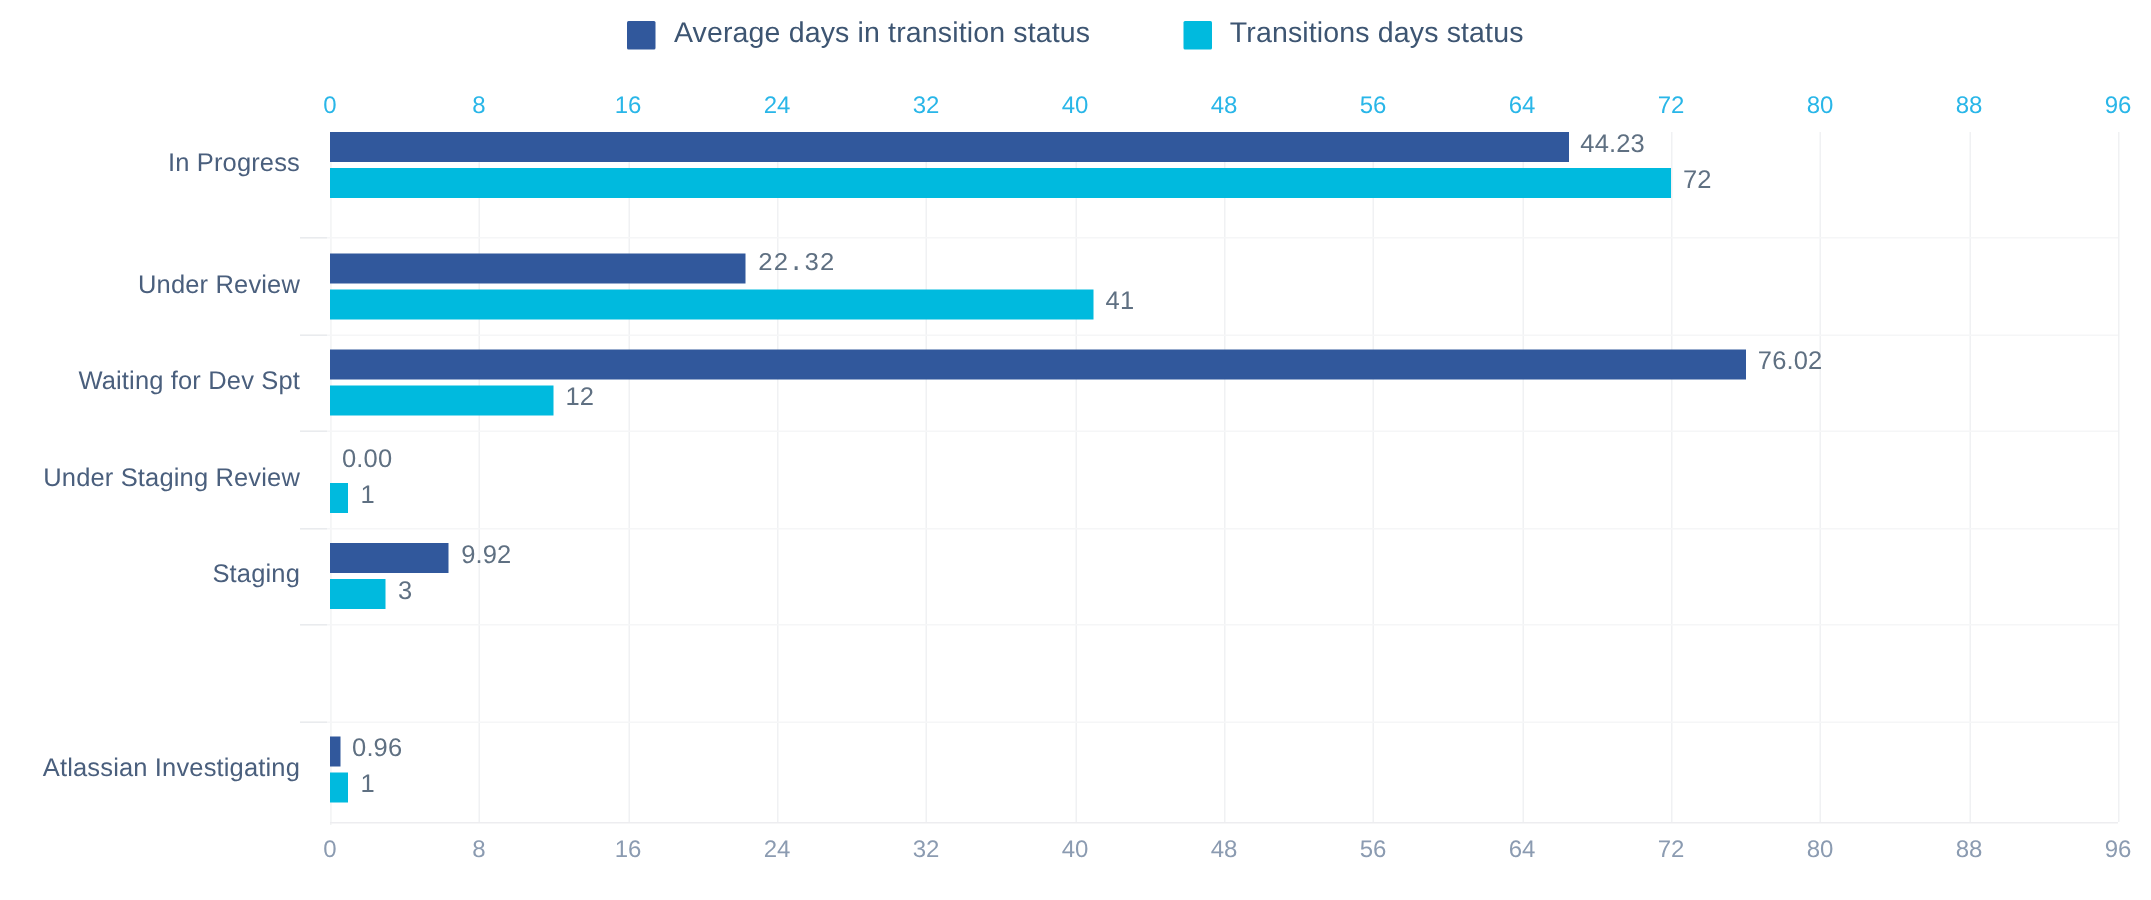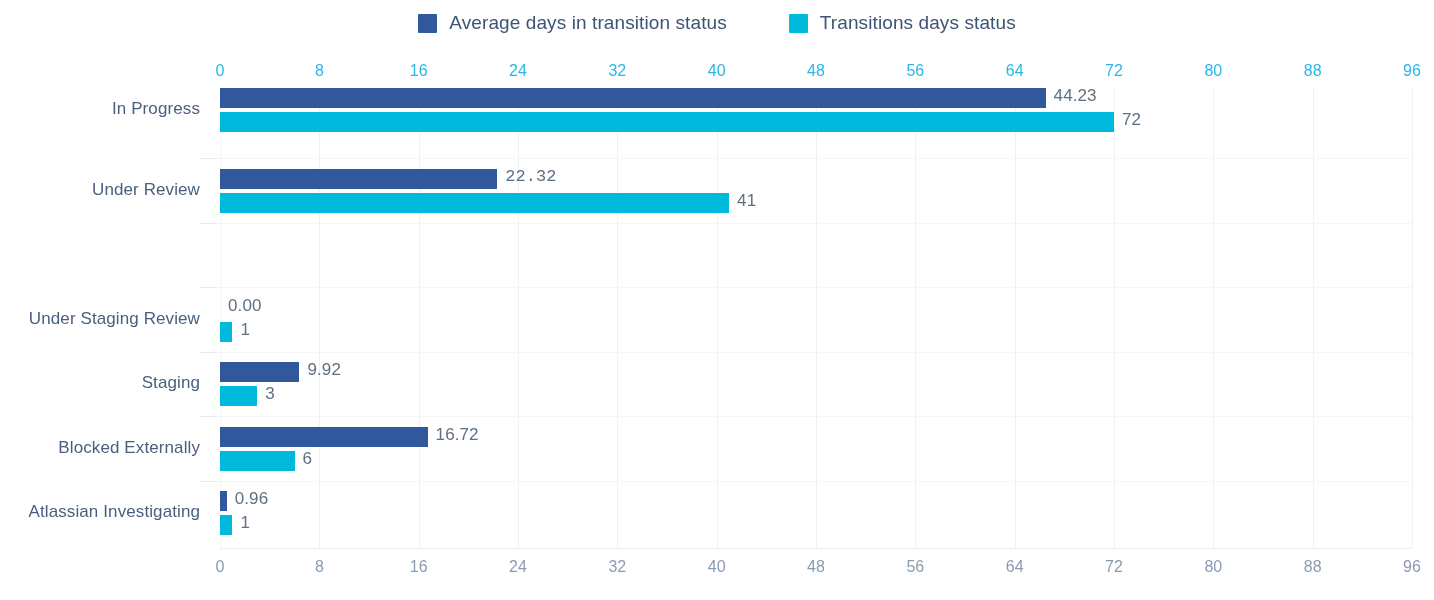--- a/index.html
+++ b/index.html
@@ -126,46 +126,46 @@
       <div class="cat-tick" style="top: 70px;"></div>
       <div class="cat-row" style="top: 80.5px; height: 48px;">
         <div class="cat-label" style="top: 11px;">Under Review</div>
         <div class="bar series-a" style="width: 277.14px; background: rgb(49, 88, 156);"></div>
         <div class="bar-value series-a" style="left: 285.14px; font-family: Liberation Mono, monospace;">22.32</div>
         <div class="bar series-b" style="width: 509.083px; background: rgb(0, 186, 222);"></div>
         <div class="bar-value series-b" style="left: 517.083px;">41</div>
       </div>
       <div class="cat-sep" style="top: 134.5px;"></div>
       <div class="cat-tick" style="top: 134.5px;"></div>
+      <div class="cat-row" style="top: 145px; height: 48px;">
+        <div class="cat-label" style="top: 11px;">Waiting for Dev Spt</div>
+        <div class="bar series-a" style="width: 943.915px; background: rgb(49, 88, 156);"></div>
+        <div class="bar-value series-a" style="left: 951.915px;">76.02</div>
+        <div class="bar series-b" style="width: 149px; background: rgb(0, 186, 222);"></div>
+        <div class="bar-value series-b" style="left: 157px;">12</div>
+      </div>
       <div class="cat-sep" style="top: 199px;"></div>
       <div class="cat-tick" style="top: 199px;"></div>
       <div class="cat-row" style="top: 209.5px; height: 48px;">
         <div class="cat-label" style="top: 11px;">Under Staging Review</div>
         <div class="bar-value series-a" style="left: 8px;">0.00</div>
         <div class="bar series-b" style="width: 12.4167px; background: rgb(0, 186, 222);"></div>
         <div class="bar-value series-b" style="left: 20.4167px;">1</div>
       </div>
       <div class="cat-sep" style="top: 263.5px;"></div>
       <div class="cat-tick" style="top: 263.5px;"></div>
       <div class="cat-row" style="top: 274px; height: 48px;">
         <div class="cat-label" style="top: 11px;">Staging</div>
         <div class="bar series-a" style="width: 79.4667px; background: rgb(49, 88, 156);"></div>
         <div class="bar-value series-a" style="left: 87.4667px;">9.92</div>
         <div class="bar series-b" style="width: 37.25px; background: rgb(0, 186, 222);"></div>
         <div class="bar-value series-b" style="left: 45.25px;">3</div>
       </div>
       <div class="cat-sep" style="top: 328px;"></div>
       <div class="cat-tick" style="top: 328px;"></div>
-      <div class="cat-row" style="top: 338.5px; height: 48px;">
-        <div class="cat-label" style="top: 11px;">Blocked Externally</div>
-        <div class="bar series-a" style="width: 207.607px; background: rgb(49, 88, 156);"></div>
-        <div class="bar-value series-a" style="left: 215.607px;">16.72</div>
-        <div class="bar series-b" style="width: 74.5px; background: rgb(0, 186, 222);"></div>
-        <div class="bar-value series-b" style="left: 82.5px;">6</div>
-      </div>
       <div class="cat-sep" style="top: 392.5px;"></div>
       <div class="cat-tick" style="top: 392.5px;"></div>
       <div class="cat-row" style="top: 403px; height: 48px;">
         <div class="cat-label" style="top: 11px;">Atlassian Investigating</div>
         <div class="bar series-a" style="width: 6.705px; background: rgb(49, 88, 156);"></div>
         <div class="bar-value series-a" style="left: 14.705px;">0.96</div>
         <div class="bar series-b" style="width: 12.4167px; background: rgb(0, 186, 222);"></div>
         <div class="bar-value series-b" style="left: 20.4167px;">1</div>
       </div>
     </div>

